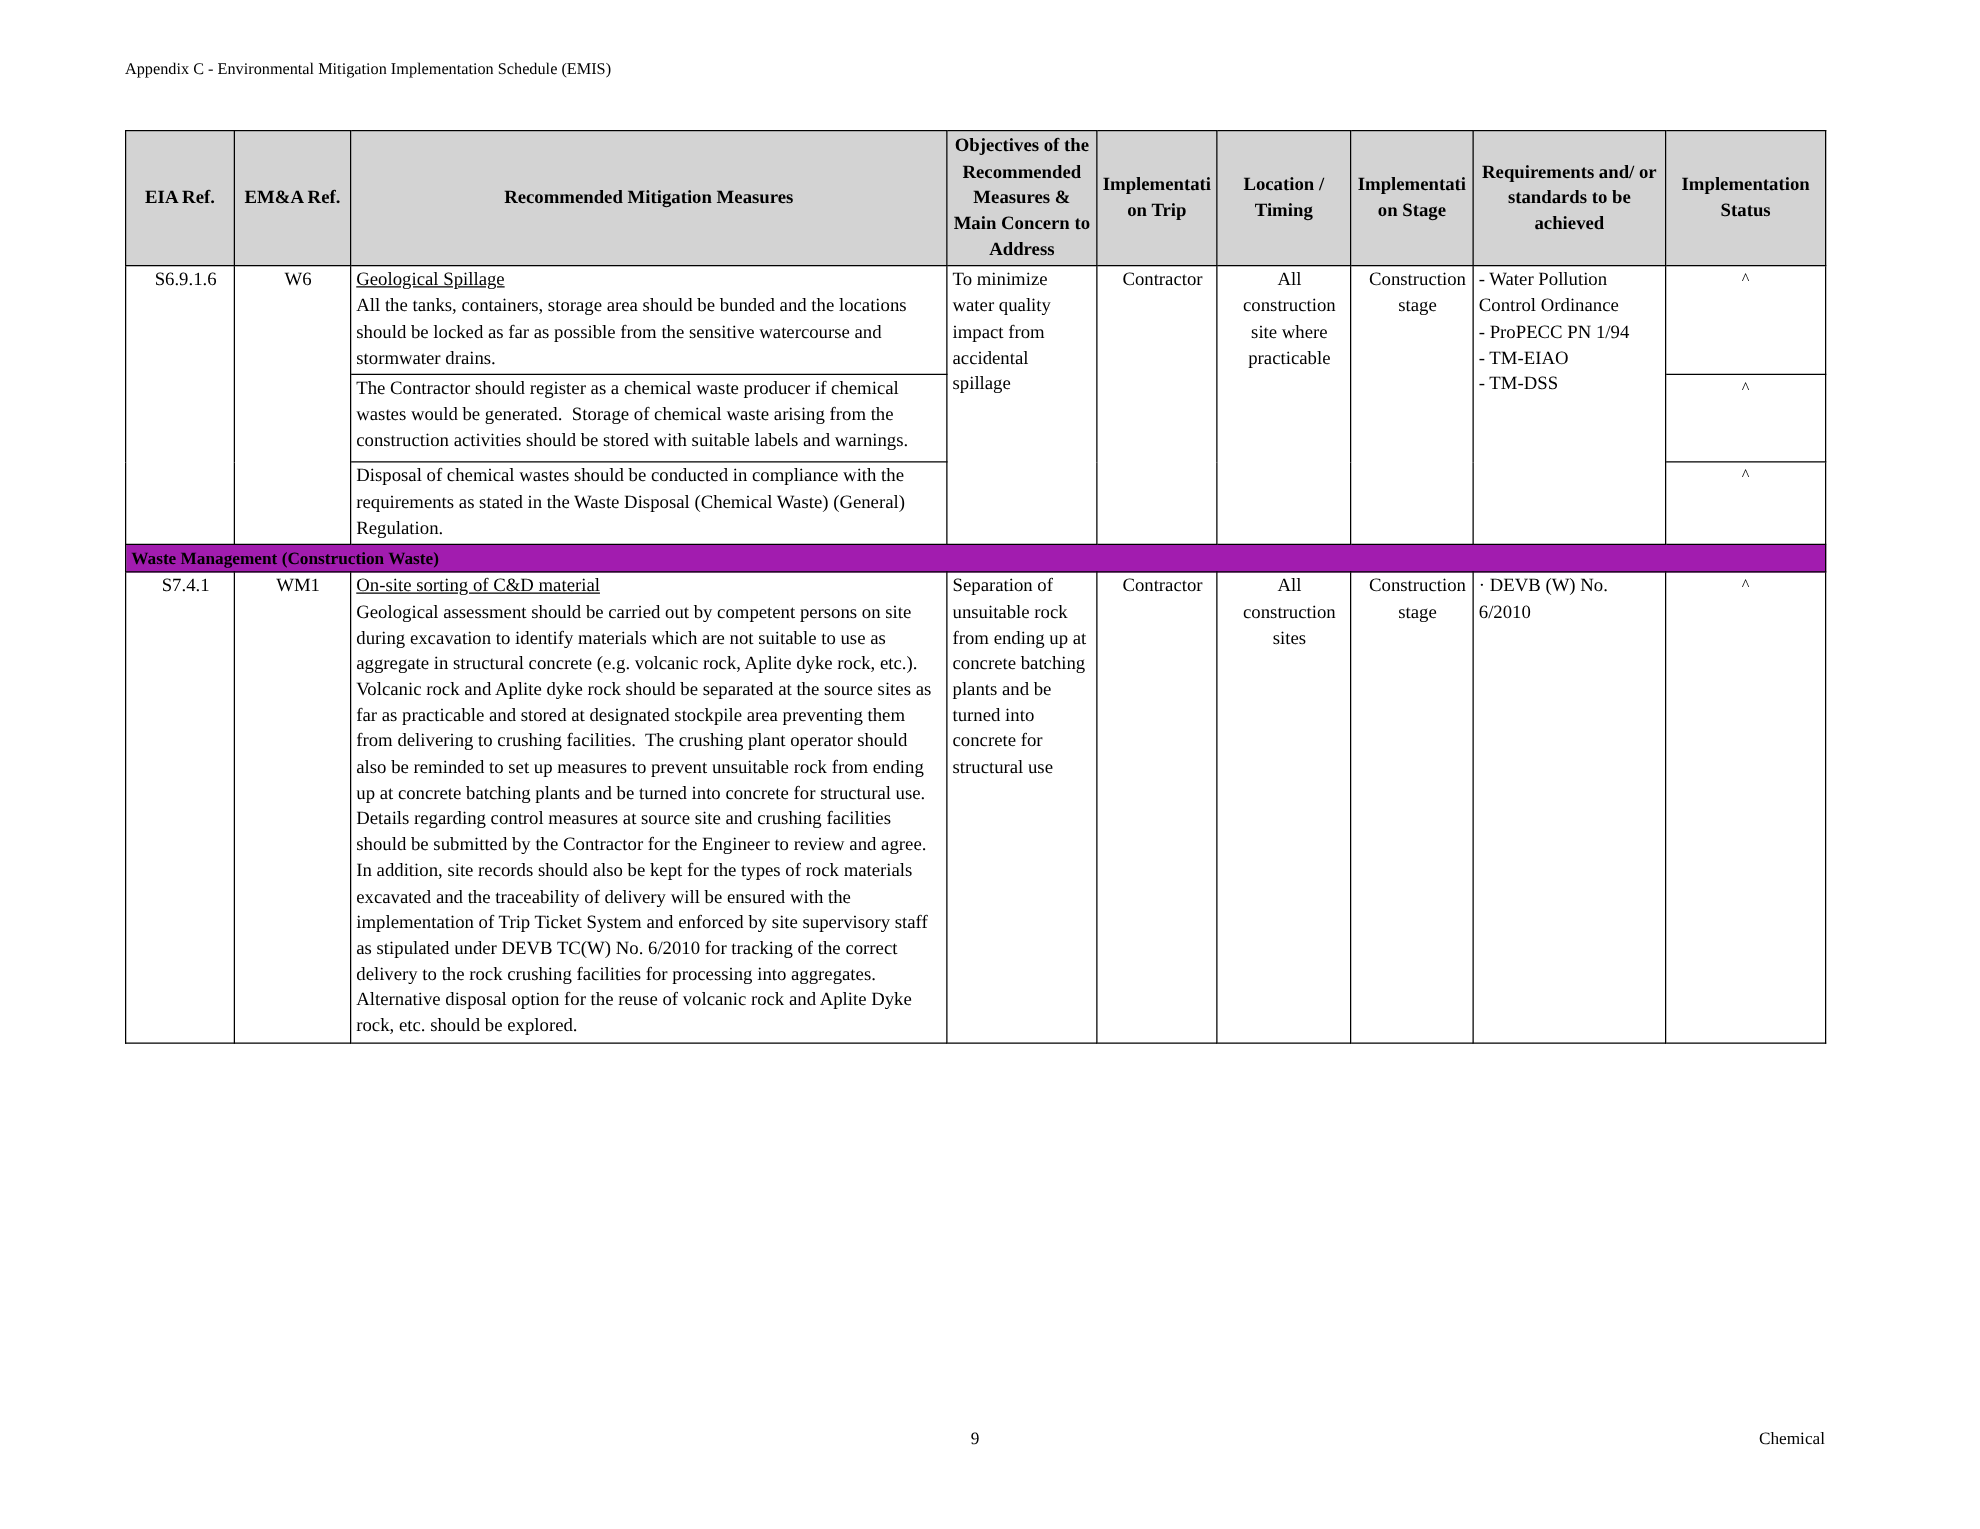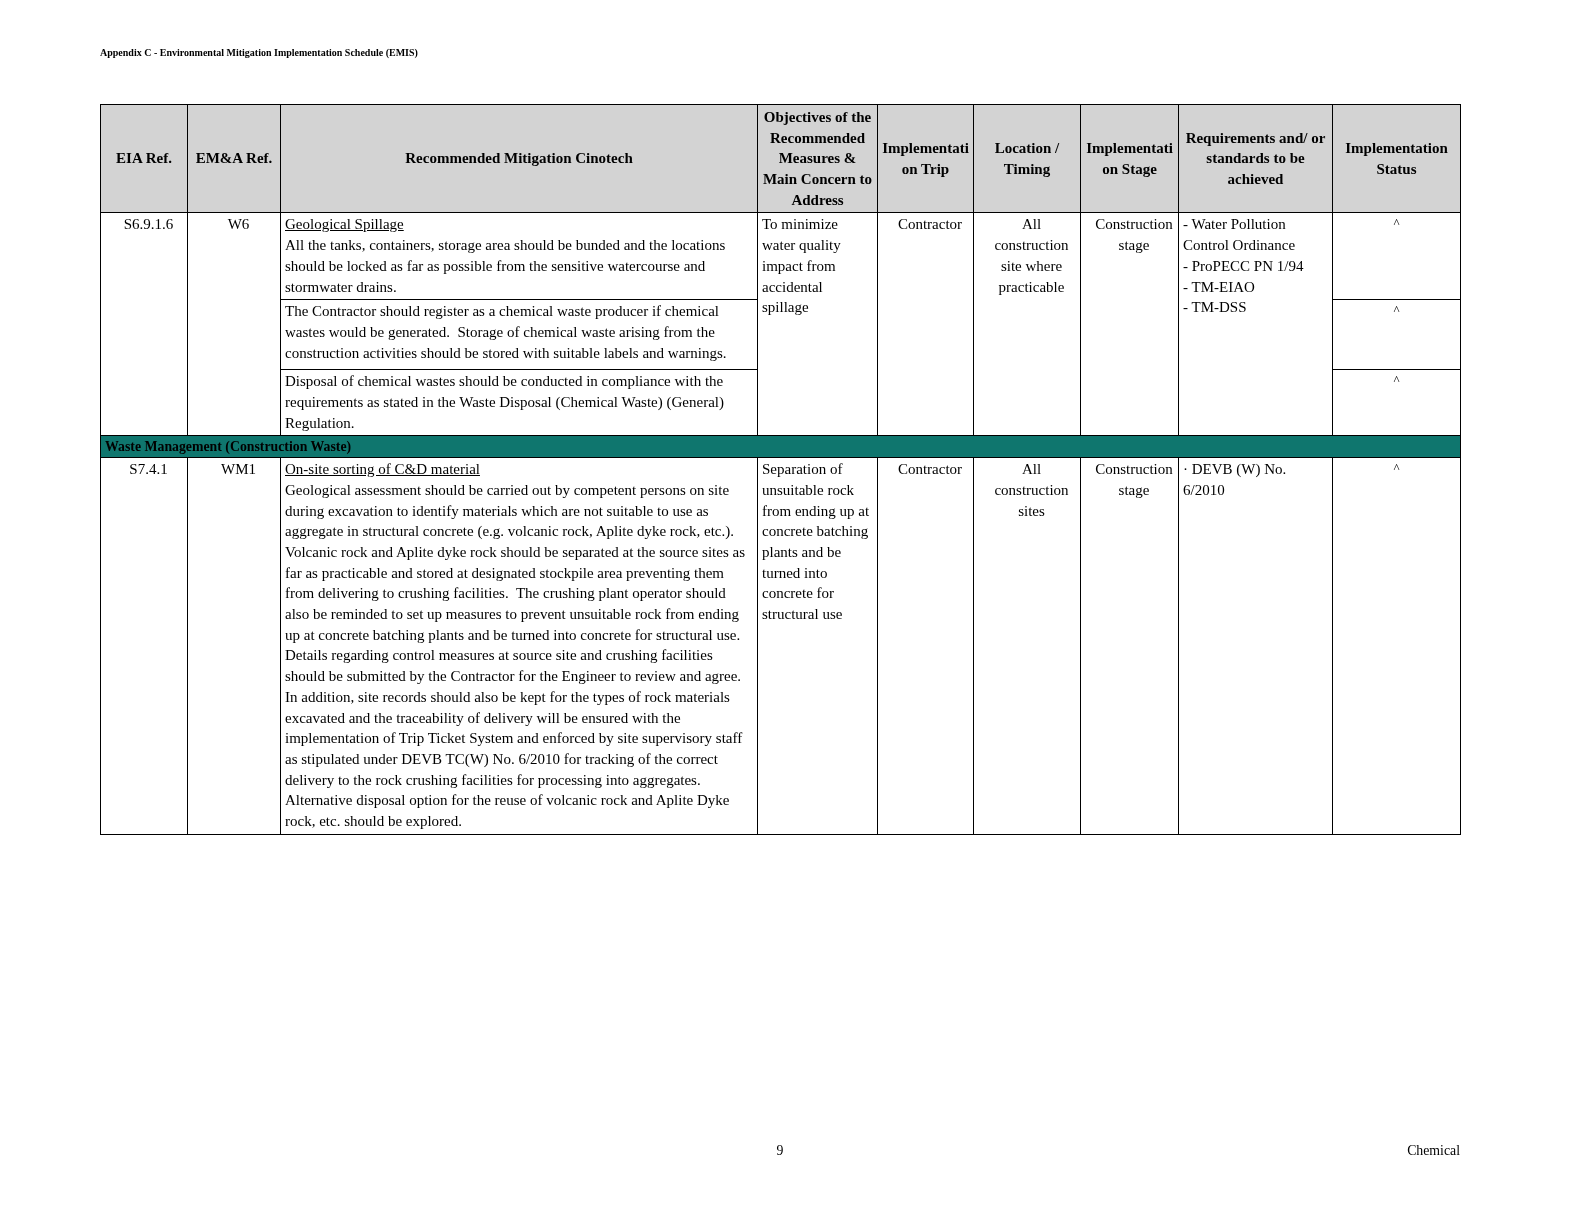--- a/index.html
+++ b/index.html
@@ -2,21 +2,21 @@
 <html><head>
 <meta charset="utf-8">
 <style>
   * { margin: 0; padding: 0; box-sizing: border-box; }
   html, body { background: #ffffff; }
   body {
     width: 1584px; height: 1223px; position: relative; overflow: hidden;
     font-family: "Liberation Serif", serif; color: #000;
   }
   .page { position: absolute; inset: 0; background: #fff; }
-  .doc-header { position: absolute; left: 100px; top: 47px; font-size: 10px; font-weight: bold; }
+  .doc-header { position: absolute; left: 100px; top: 47px; font-size: 13px; }
 
   table.emis {
     position: absolute; left: 100px; top: 104px; width: 1360px;
     border-collapse: collapse; table-layout: fixed;
   }
   .emis th, .emis td {
     border: 1px solid #000; vertical-align: top;
     font-size: 15px; line-height: 1.38; padding: 1px 4px 2px;
   }
   .emis th {
@@ -28,21 +28,21 @@
   tr.r1b { height: 70px; }
   tr.r1c { height: 63px; }
   tr.section-row { height: 21px; }
   tr.r2 { height: 318px; margin-left: 28px; }
 
   td.c { text-align: center; padding-left: 13px; }
   .u { text-decoration: underline; }
   .pre { white-space: pre-wrap; }
   td.status { text-align: center; padding-top: 3px; font-size: 13px; line-height: 1; }
   .section-row td {
-    background: #0f766e; font-weight: bold; text-align: left; padding: 1px 4px;
+    background: #a21caf; font-weight: bold; text-align: left; padding: 1px 4px;
     font-size: 13.8px;
   }
 
   .footer { position: absolute; left: 100px; right: 124px; top: 1143px; height: 20px; font-size: 13.8px; }
   .footer .page-num { position: absolute; left: 50%; transform: translateX(-50%); }
   .footer .brand { position: absolute; right: 0; }
 </style>
 </head>
 <body>
 
@@ -59,21 +59,21 @@
         <col style="width:96px">
         <col style="width:107px">
       <col style="width:98px">
         <col style="width:154px">
         <col style="width:128px">
     </colgroup>
     <thead>
       <tr class="head">
         <th>EIA Ref.</th>
         <th>EM&amp;A Ref.</th>
-        <th>Recommended Mitigation Cinotech</th>
+        <th>Recommended Mitigation Measures</th>
         <th>Objectives of the Recommended Measures &amp; Main Concern to Address</th>
         <th>Implementation Trip</th>
         <th>Location / Timing</th>
         <th>Implementation Stage</th>
         <th>Requirements and/ or standards to be achieved</th>
         <th>Implementation Status</th>
       </tr>
     </thead>
     <tbody>
 

